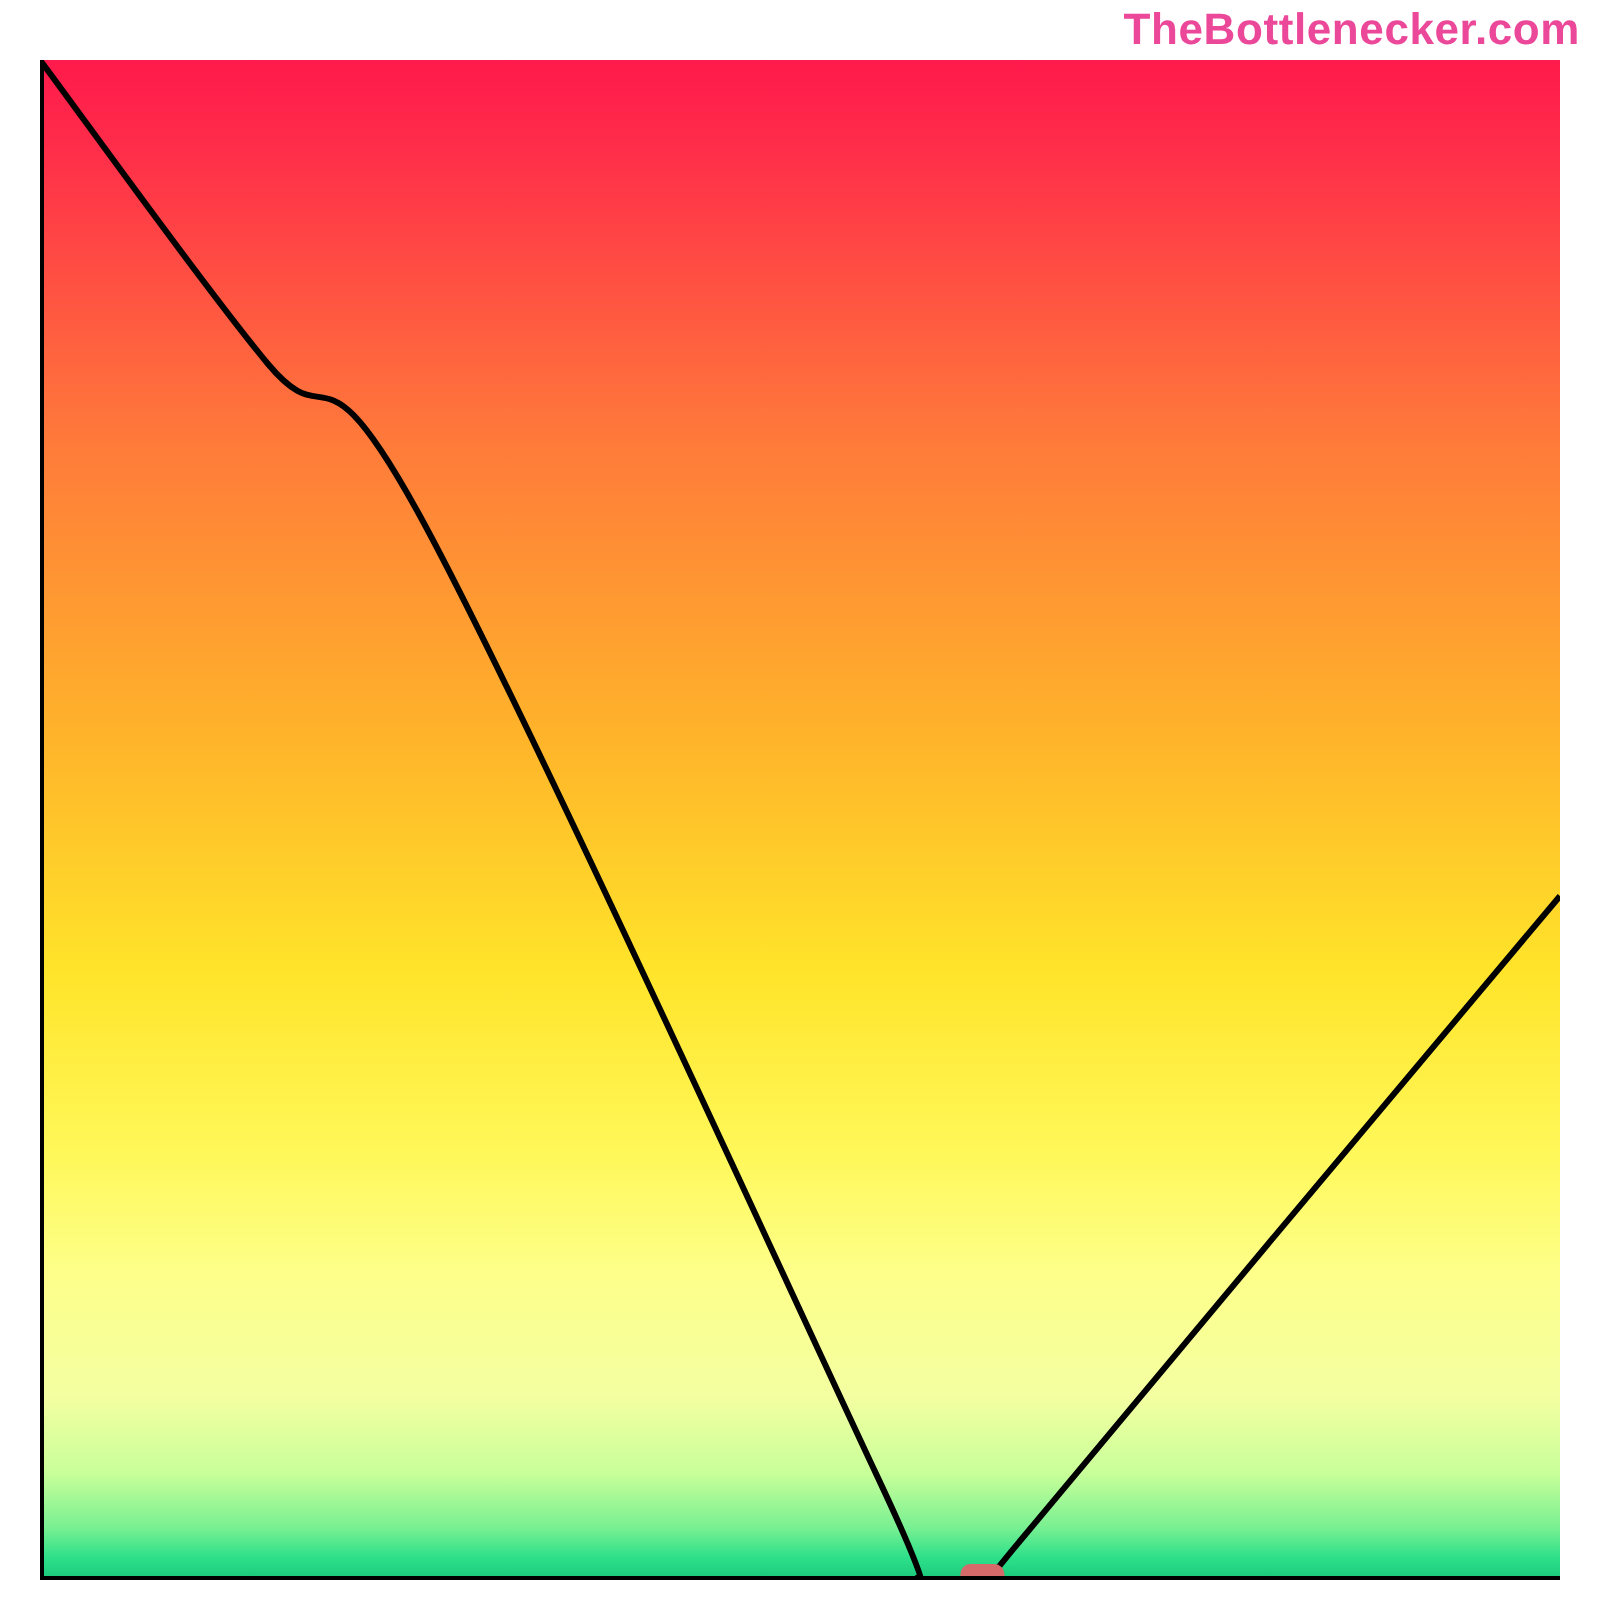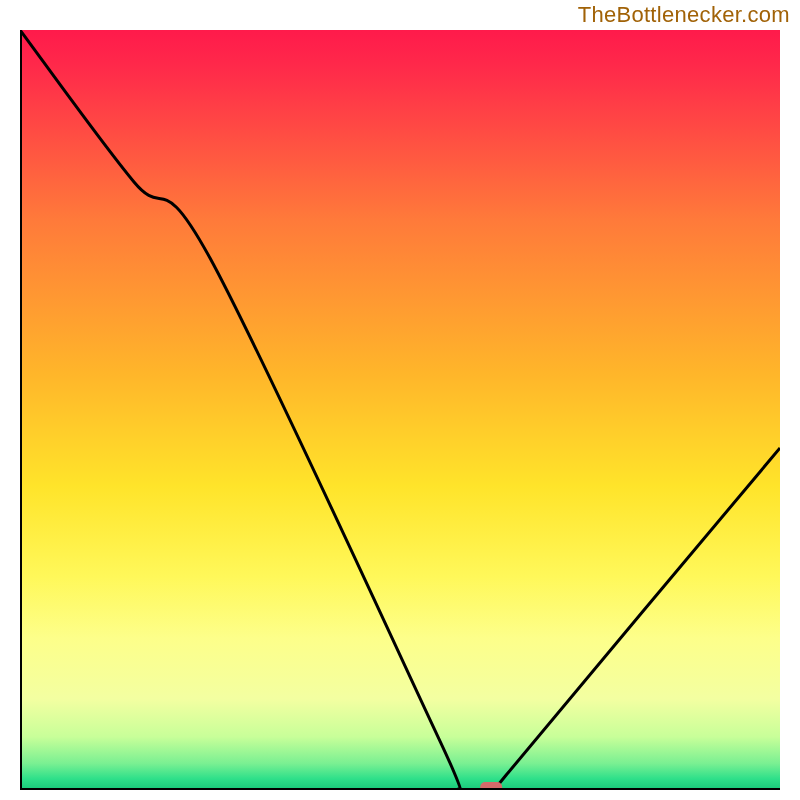--- a/index.html
+++ b/index.html
@@ -13,22 +13,22 @@
   .wrap {
     position: relative;
     width: 800px;
     height: 800px;
   }
   .watermark {
     position: absolute;
     top: 2px;
     right: 10px;
     font-size: 22px;
-    font-weight: 400;
-    color: #a16207;
+    font-weight: 700;
+    color: #ec4899;
     letter-spacing: 0.3px;
     z-index: 5;
   }
   .plot {
     position: absolute;
     left: 20px;
     top: 30px;
     width: 760px;
     height: 760px;
     

